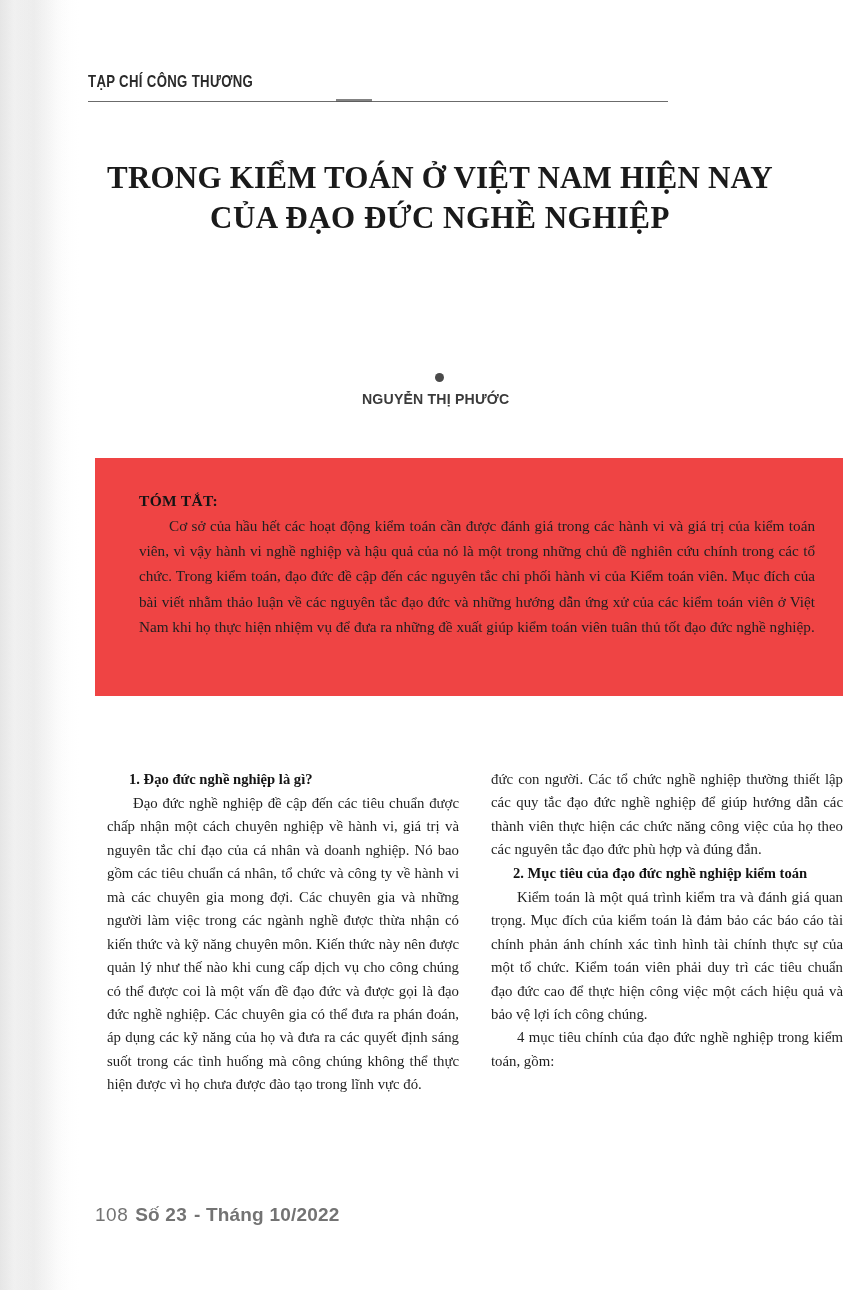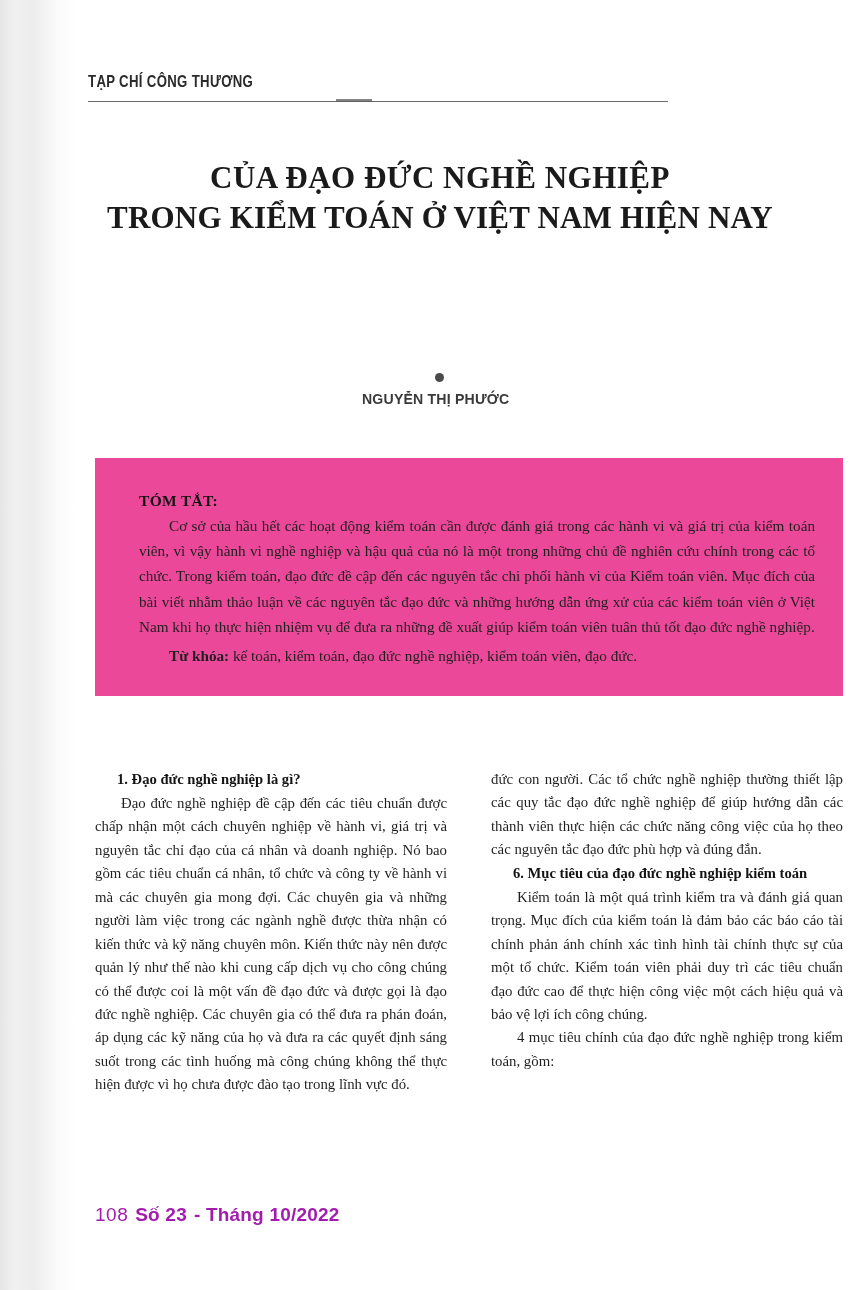--- a/index.html
+++ b/index.html
@@ -122,21 +122,21 @@
   }
   .author-name { transform: scaleX(0.94); transform-origin: left center; }
 
   
   .abstract {
     position: absolute;
     left: 95px;
     top: 458px;
     width: 748px;
     height: 238px;
-    background: #ec4899;
+    background: #ef4444;
     box-sizing: border-box;
     padding: 34px 28px 18px 44px;
   }
   .abstract-heading {
     font-weight: 700;
     font-size: 15.5px;
     letter-spacing: .3px;
     margin: 0 0 3px 0;
     color: #141414;
   }
@@ -166,21 +166,21 @@
     width: 748px;
     height: 410px;
   }
   .col {
     position: absolute;
     top: 0;
     width: 352px;
     height: 410px;
     overflow: hidden;
   }
-  .col-left  { left: 0; }
+  .col-left  { left: 12px; }
   .col-right { left: 396px; }
 
   .body-h {
     margin: 0 0 1px 0;
     font-weight: 700;
     font-size: 14.6px;
     line-height: 1.58;
     text-indent: 22px;
     color: #141414;
   }
@@ -196,21 +196,21 @@
   .body-p.cont { text-indent: 0; }
   .body-p.dash { text-indent: 26px; }
 
   
   .footer {
     position: absolute;
     left: 95px;
     top: 1204px;
     font-family: "Liberation Sans", "DejaVu Sans", sans-serif;
     font-size: 19px;
-    color: #a21caf;
+    color: #737373;
     display: flex;
     align-items: baseline;
     gap: 7px;
   }
   .footer-page { font-weight: 400; letter-spacing: .5px; }
   .footer-issue { font-weight: 700; letter-spacing: .2px; }
   .footer-date { font-weight: 700; letter-spacing: .2px; }
 </style>
 </head>
 <body>
@@ -219,47 +219,46 @@
 
 <div class="content">
 
   <div class="masthead">
     <div class="masthead-title">TẠP CHÍ CÔNG THƯƠNG</div>
     <div class="masthead-rule"></div>
     <div class="masthead-rule-tick"></div>
   </div>
 
   <div class="title-block">
+    <div class="title-line l3">TRONG KIỂM TOÁN Ở VIỆT NAM HIỆN NAY</div>
     <div class="title-line l2">CỦA ĐẠO ĐỨC NGHỀ NGHIỆP</div>
-    <div class="title-line l3">TRONG KIỂM TOÁN Ở VIỆT NAM HIỆN NAY</div>
   </div>
 
   <div class="author-block">
     <div class="author-line">
       <span class="author-bullet"></span>
       <span class="author-name">NGUYỄN THỊ PHƯỚC</span>
     </div>
   </div>
 
   <div class="abstract">
     <div class="abstract-heading">TÓM TẮT:</div>
     <p class="abstract-p">Cơ sở của hầu hết các hoạt động kiểm toán cần được đánh giá trong các hành vi và giá trị của kiểm toán viên, vì vậy hành vi nghề nghiệp và hậu quả của nó là một trong những chủ đề nghiên cứu chính trong các tổ chức. Trong kiểm toán, đạo đức đề cập đến các nguyên tắc chi phối hành vi của Kiểm toán viên. Mục đích của bài viết nhằm thảo luận về các nguyên tắc đạo đức và những hướng dẫn ứng xử của các kiểm toán viên ở Việt Nam khi họ thực hiện nhiệm vụ để đưa ra những đề xuất giúp kiểm toán viên tuân thủ tốt đạo đức nghề nghiệp.</p>
-    <p class="abstract-keywords"><b>Từ khóa:</b><span> kế toán, kiểm toán, đạo đức nghề nghiệp, kiểm toán viên, đạo đức.</span></p>
   </div>
 
   <div class="columns">
 
     <div class="col col-left">
       <p class="body-h">1. Đạo đức nghề nghiệp là gì?</p>
       <p class="body-p">Đạo đức nghề nghiệp đề cập đến các tiêu chuẩn được chấp nhận một cách chuyên nghiệp về hành vi, giá trị và nguyên tắc chỉ đạo của cá nhân và doanh nghiệp. Nó bao gồm các tiêu chuẩn cá nhân, tổ chức và công ty về hành vi mà các chuyên gia mong đợi. Các chuyên gia và những người làm việc trong các ngành nghề được thừa nhận có kiến thức và kỹ năng chuyên môn. Kiến thức này nên được quản lý như thế nào khi cung cấp dịch vụ cho công chúng có thể được coi là một vấn đề đạo đức và được gọi là đạo đức nghề nghiệp. Các chuyên gia có thể đưa ra phán đoán, áp dụng các kỹ năng của họ và đưa ra các quyết định sáng suốt trong các tình huống mà công chúng không thể thực hiện được vì họ chưa được đào tạo trong lĩnh vực đó.</p>
     </div>
 
     <div class="col col-right">
       <p class="body-p cont">đức con người. Các tổ chức nghề nghiệp thường thiết lập các quy tắc đạo đức nghề nghiệp để giúp hướng dẫn các thành viên thực hiện các chức năng công việc của họ theo các nguyên tắc đạo đức phù hợp và đúng đắn.</p>
-      <p class="body-h h-flow">6. Mục tiêu của đạo đức nghề nghiệp kiểm toán</p>
+      <p class="body-h h-flow">2. Mục tiêu của đạo đức nghề nghiệp kiểm toán</p>
       <p class="body-p">Kiểm toán là một quá trình kiểm tra và đánh giá quan trọng. Mục đích của kiểm toán là đảm bảo các báo cáo tài chính phản ánh chính xác tình hình tài chính thực sự của một tổ chức. Kiểm toán viên phải duy trì các tiêu chuẩn đạo đức cao để thực hiện công việc một cách hiệu quả và bảo vệ lợi ích công chúng.</p>
       <p class="body-p">4 mục tiêu chính của đạo đức nghề nghiệp trong kiểm toán, gồm:</p>
     </div>
 
   </div>
 
   <div class="footer">
     <span class="footer-page">108</span>
     <span class="footer-issue">Số 23</span>
     <span class="footer-date">- Tháng 10/2022</span>

